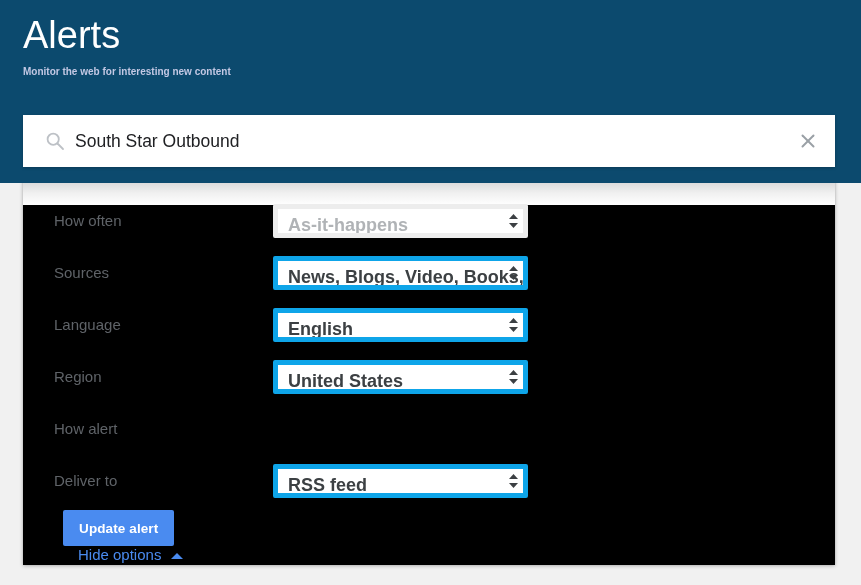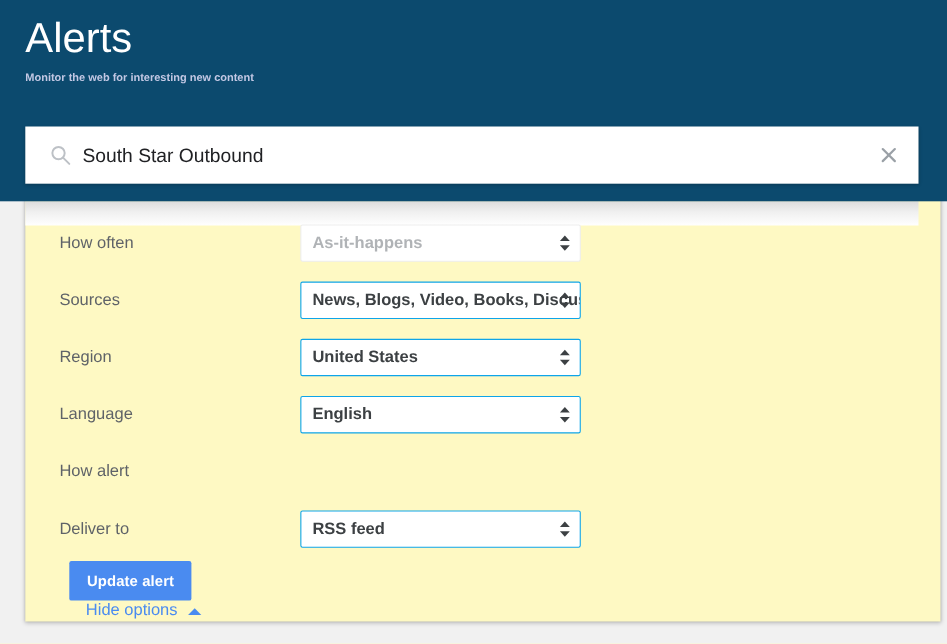--- a/index.html
+++ b/index.html
@@ -105,24 +105,23 @@
     justify-content: center;
   }
 
   
   .card {
     position: absolute;
     left: 23px;
     top: 155px;
     width: 812px;
     height: 410px;
-    background: #fef9c3;
+    background: #000000;
     box-shadow: 0 1px 4px rgba(0,0,0,0.24), 0 0 2px rgba(0,0,0,0.12);
     z-index: 1;
-    padding-left: 20px;
   }
   
   .card-topshade {
     position: absolute;
     left: 0;
     top: 28px;
     width: 812px;
     height: 22px;
     background: linear-gradient(to bottom, #dcdcdc 0%, #f0f0f0 45%, #ffffff 100%);
     pointer-events: none;
@@ -152,25 +151,25 @@
   .select-wrap {
     position: absolute;
     left: 250px;
     width: 255px;
     height: 34px;
   }
   .sel {
     width: 255px;
     height: 34px;
     box-sizing: border-box;
-    border: 1px solid #0ea5e9;
+    border: 5px solid #0ea5e9;
     border-radius: 2px;
     background: #ffffff;
     font-family: "Liberation Sans", "DejaVu Sans", sans-serif;
-    font-size: 15px;
+    font-size: 18px;
     font-weight: bold;
     color: #3c4043;
     padding: 0 26px 0 10px;
     line-height: 32px;
     white-space: nowrap;
     overflow: hidden;
     text-overflow: clip;
     cursor: pointer;
     user-select: none;
   }
@@ -257,34 +256,34 @@
         <div class="select-wrap">
           <div class="sel">News, Blogs, Video, Books, Discussions</div>
           <svg class="spin" viewBox="0 0 11 16">
             <polygon points="5.5,1 10,6 1,6" fill="#3c4043"></polygon>
             <polygon points="5.5,15 10,10 1,10" fill="#3c4043"></polygon>
           </svg>
         </div>
       </div>
 
       <div class="form-row">
+        <div class="row-label">Language</div>
+        <div class="select-wrap">
+          <div class="sel">English</div>
+          <svg class="spin" viewBox="0 0 11 16">
+            <polygon points="5.5,1 10,6 1,6" fill="#3c4043"></polygon>
+            <polygon points="5.5,15 10,10 1,10" fill="#3c4043"></polygon>
+          </svg>
+        </div>
+      </div>
+
+      <div class="form-row">
         <div class="row-label">Region</div>
         <div class="select-wrap">
           <div class="sel">United States</div>
-          <svg class="spin" viewBox="0 0 11 16">
-            <polygon points="5.5,1 10,6 1,6" fill="#3c4043"></polygon>
-            <polygon points="5.5,15 10,10 1,10" fill="#3c4043"></polygon>
-          </svg>
-        </div>
-      </div>
-
-      <div class="form-row">
-        <div class="row-label">Language</div>
-        <div class="select-wrap">
-          <div class="sel">English</div>
           <svg class="spin" viewBox="0 0 11 16">
             <polygon points="5.5,1 10,6 1,6" fill="#3c4043"></polygon>
             <polygon points="5.5,15 10,10 1,10" fill="#3c4043"></polygon>
           </svg>
         </div>
       </div>
 
       <div class="form-row">
         <div class="row-label">How alert</div>
       </div>

